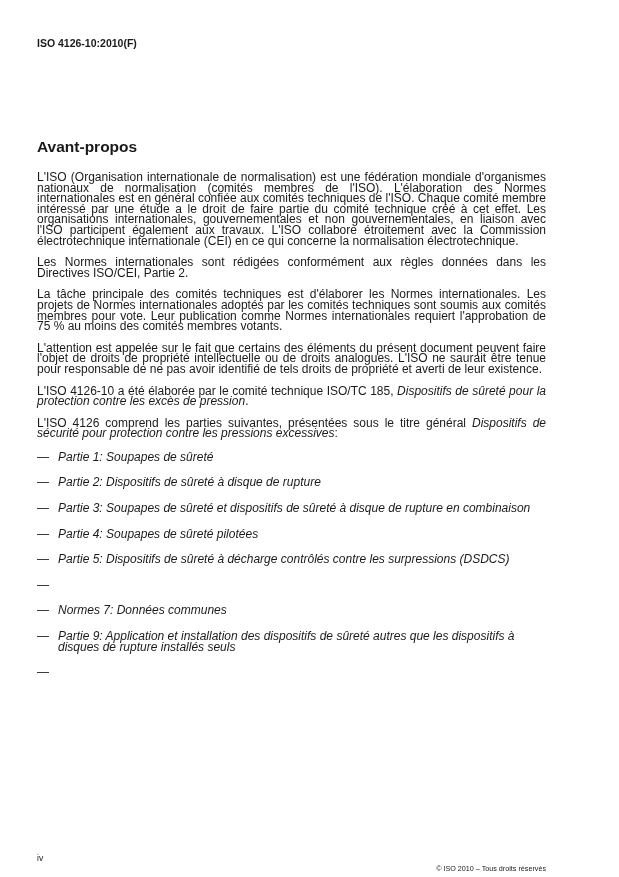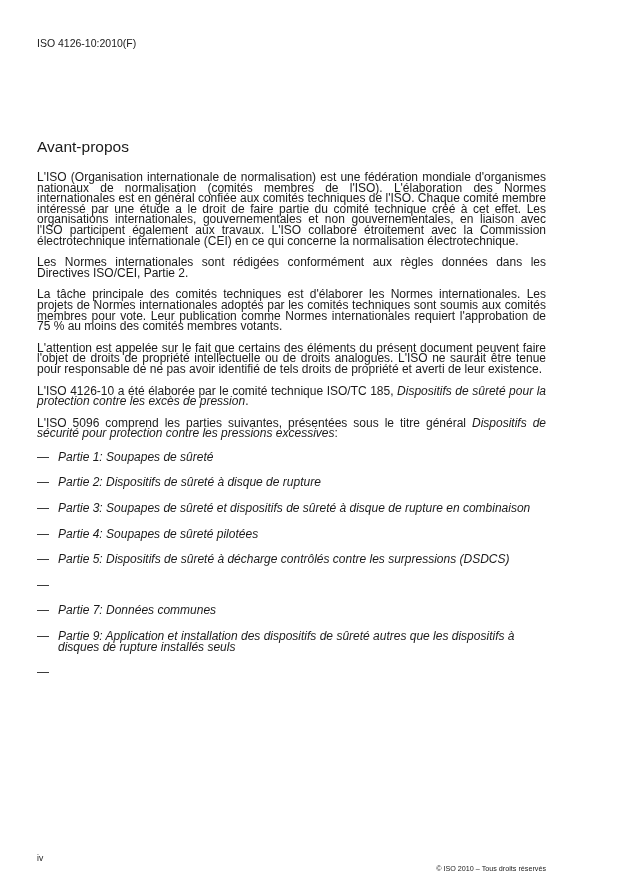--- a/index.html
+++ b/index.html
@@ -1,19 +1,19 @@
 <!DOCTYPE html>
 <html><head>
 <meta charset="utf-8">
 <style>
   html, body { margin: 0; padding: 0; background: #ffffff; }
   body { width: 619px; height: 877px; position: relative; overflow: hidden;
          font-family: "Liberation Sans", sans-serif; color: #1a1a1a; }
-  .page-header { position: absolute; left: 37px; top: 37px; font-size: 10.5px; font-weight: normal; text-align: right; }
-  .page-title { position: absolute; left: 37px; top: 138px; font-size: 15.5px; font-weight: normal; margin: 0; }
+  .page-header { position: absolute; left: 37px; top: 37px; font-size: 10.5px; font-weight: bold; text-align: right; }
+  .page-title { position: absolute; left: 37px; top: 138px; font-size: 15.5px; font-weight: bold; margin: 0; }
   .content { position: absolute; left: 37px; top: 172px; width: 509px; font-size: 12px; line-height: 10.6px; }
   .para { margin: 0 0 11px 0; text-align: justify; }
   .para i { font-style: italic; }
   .parts { list-style: none; margin: 0; padding: 0; }
   .part { display: flex; margin: 0 0 15px 0; font-style: italic; }
   .dash { width: 21px; flex: 0 0 21px; font-style: normal; }
   .footer-page { position: absolute; left: 37px; top: 853px; font-size: 8.6px; }
   .footer-copy { position: absolute; right: 73px; top: 864px; font-size: 7.2px; }
 </style>
 </head>
@@ -22,21 +22,21 @@
 <div class="page-header">ISO 4126-10:2010(F)</div>
 
 <h1 class="page-title">Avant-propos</h1>
 
 <div class="content">
   <p class="para">L'ISO (Organisation internationale de normalisation) est une fédération mondiale d'organismes nationaux de normalisation (comités membres de l'ISO). L'élaboration des Normes internationales est en général confiée aux comités techniques de l'ISO. Chaque comité membre intéressé par une étude a le droit de faire partie du comité technique créé à cet effet. Les organisations internationales, gouvernementales et non gouvernementales, en liaison avec l'ISO participent également aux travaux. L'ISO collabore étroitement avec la Commission électrotechnique internationale (CEI) en ce qui concerne la normalisation électrotechnique.</p>
   <p class="para">Les Normes internationales sont rédigées conformément aux règles données dans les Directives ISO/CEI, Partie 2.</p>
   <p class="para">La tâche principale des comités techniques est d'élaborer les Normes internationales. Les projets de Normes internationales adoptés par les comités techniques sont soumis aux comités membres pour vote. Leur publication comme Normes internationales requiert l'approbation de 75 % au moins des comités membres votants.</p>
   <p class="para">L'attention est appelée sur le fait que certains des éléments du présent document peuvent faire l'objet de droits de propriété intellectuelle ou de droits analogues. L'ISO ne saurait être tenue pour responsable de ne pas avoir identifié de tels droits de propriété et averti de leur existence.</p>
   <p class="para"><span>L'ISO 4126-10 a été élaborée par le comité technique ISO/TC 185, </span><i>Dispositifs de sûreté pour la protection contre les excès de pression</i><span>.</span></p>
-  <p class="para" style="margin-bottom:13px"><span>L'ISO 5096 comprend les parties suivantes, présentées sous le titre général </span><i>Dispositifs de sécurité pour protection contre les pressions excessives</i><span>:</span></p>
+  <p class="para" style="margin-bottom:13px"><span>L'ISO 4126 comprend les parties suivantes, présentées sous le titre général </span><i>Dispositifs de sécurité pour protection contre les pressions excessives</i><span>:</span></p>
 
   <ul class="parts">
     <li class="part">
         <span class="dash">—</span>
         <span>Partie 1: Soupapes de sûreté</span>
       </li>
     <li class="part">
         <span class="dash">—</span>
         <span>Partie 2: Dispositifs de sûreté à disque de rupture</span>
       </li>
@@ -50,21 +50,21 @@
       </li>
     <li class="part">
         <span class="dash">—</span>
         <span>Partie 5: Dispositifs de sûreté à décharge contrôlés contre les surpressions (DSDCS)</span>
       </li>
     <li class="part">
         <span class="dash">—</span>
       </li>
     <li class="part">
         <span class="dash">—</span>
-        <span>Partie 7: Données communes</span>
+        <span>Normes 7: Données communes</span>
       </li>
     <li class="part">
         <span class="dash">—</span>
         <span>Partie 9: Application et installation des dispositifs de sûreté autres que les dispositifs à disques de rupture installés seuls</span>
       </li>
     <li class="part">
         <span class="dash">—</span>
       </li>
   </ul>
 </div>

